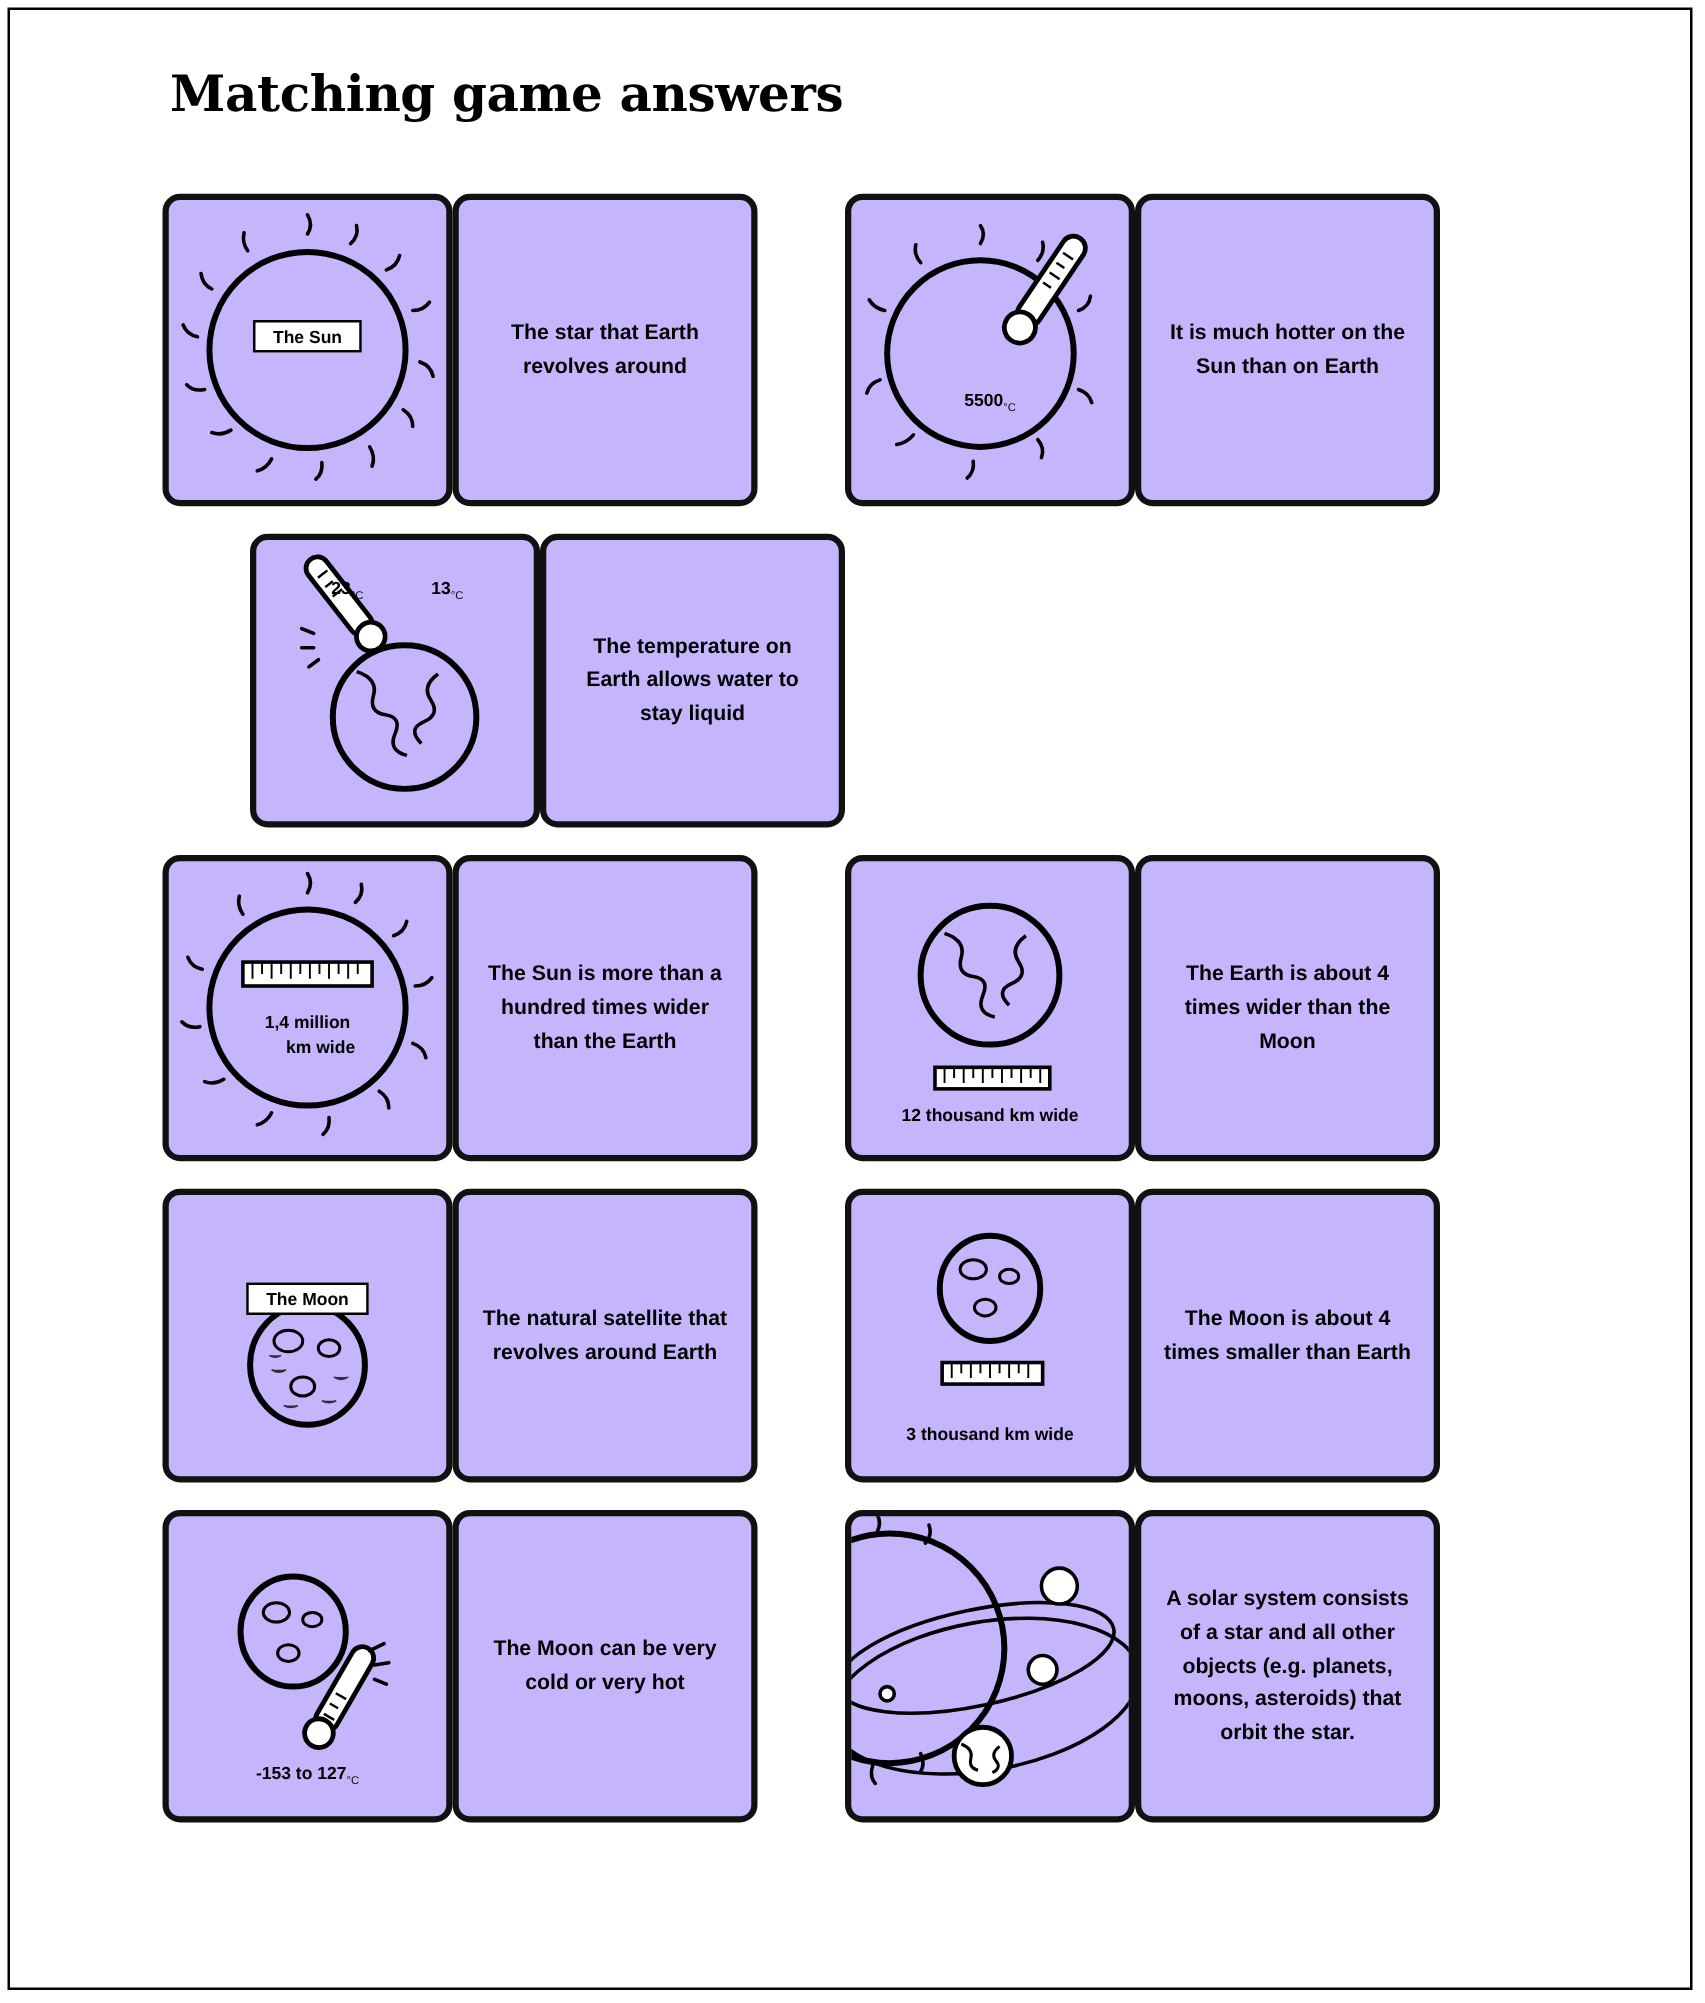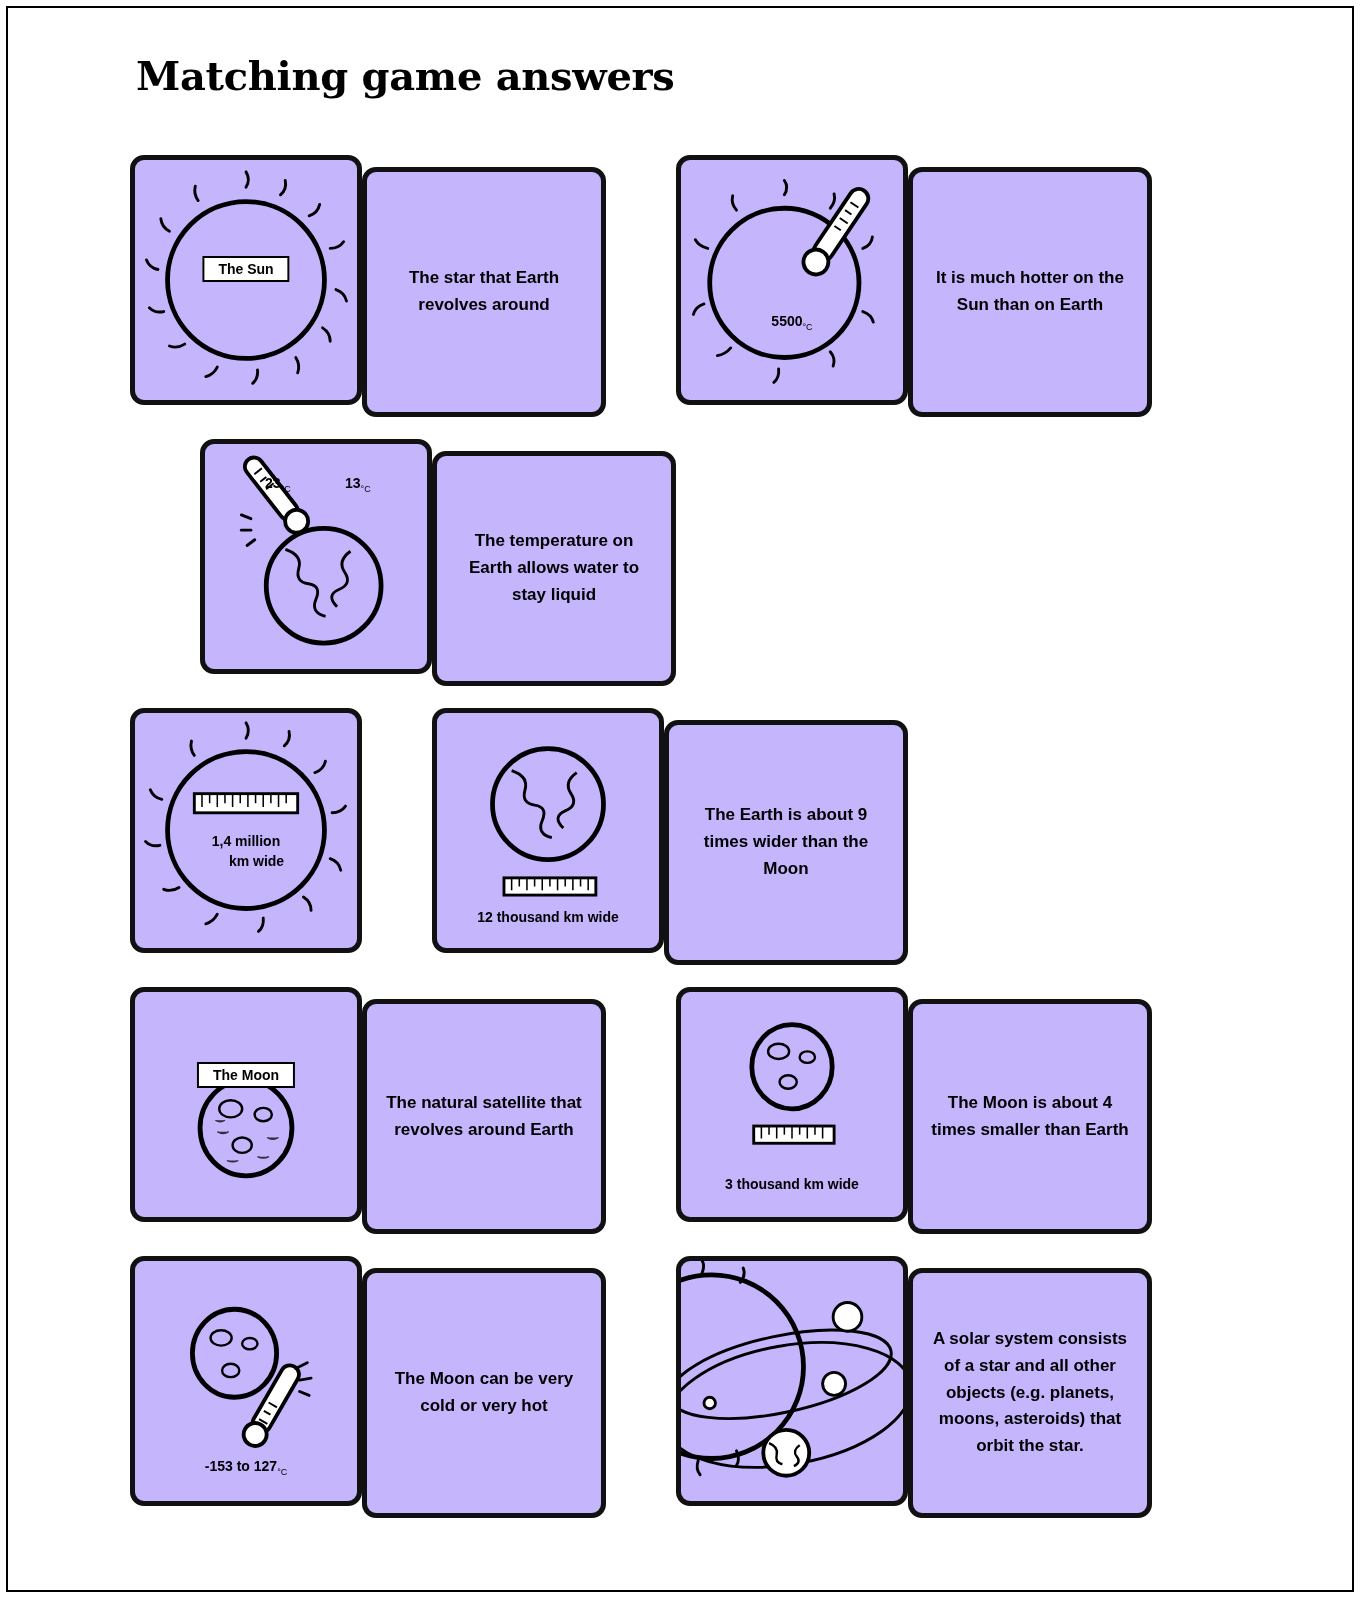--- a/index.html
+++ b/index.html
@@ -51,21 +51,21 @@
     border: 5px solid #111;
     border-radius: 14px;
     box-sizing: border-box;
     background: #c4b5fd;
     position: relative;
     display: flex;
     align-items: center;
     justify-content: center;
   }
   .card.pic { width: 232px; }
-  .card.txt { width: 244px; margin-top: 12px; }
+  .card.txt { width: 244px; }
   .card-text {
     text-align: center;
     font-size: 17px;
     font-weight: bold;
     line-height: 1.58;
     padding: 0 14px;
   }
   .small-note {
     font-size: 14px;
     font-weight: bold;
@@ -237,20 +237,23 @@
               <line x1="150" y1="84" x2="150" y2="98"></line>
                 <line x1="158" y1="84" x2="158" y2="94"></line>
             </g>
           </svg>
         </div>
         <div style="position:absolute; left:0; right:0; top:120px; text-align:center;">
           <div class="small-note">1,4 million</div>
           <div class="small-note" style="margin-top:4px;margin-left:21px;">km wide</div>
         </div>
       </div>
+      <div class="card txt">
+        <div class="card-text">The Sun is more than a hundred times wider than the Earth</div>
+      </div>
     </div>
     <div class="gap"></div>
     <div class="col-right">
       <div class="card pic">
         <div class="svgwrap">
           <svg viewBox="0 0 232 245" preserveAspectRatio="xMidYMid meet">
             <ellipse cx="116" cy="95" rx="58" ry="58" fill="none" stroke="#000" stroke-width="5"></ellipse>
             <path d="M78 60 q18 6 14 20 q-4 14 10 16 q14 2 8 16 q-6 14 10 18" fill="none" stroke="#000" stroke-width="3"></path>
             <path d="M146 62 q-14 10 -6 22 q8 12 -6 18 q-14 6 -2 18" fill="none" stroke="#000" stroke-width="3"></path>
             <rect x="70" y="172" width="96" height="18" fill="#fff" stroke="#000" stroke-width="3"></rect>
@@ -267,21 +270,21 @@
                 <line x1="150" y1="172" x2="150" y2="181"></line>
               <line x1="158" y1="172" x2="158" y2="185"></line>
             </g>
           </svg>
         </div>
         <div style="position:absolute; left:0; right:0; bottom:22px; text-align:center;">
           <span class="small-note">12 thousand km wide</span>
         </div>
       </div>
       <div class="card txt">
-        <div class="card-text">The Earth is about 9 times wider than the Moon</div>
+        <div class="card-text">The Earth is about 4 times wider than the Moon</div>
       </div>
     </div>
   </div>
 
   <div class="row r4">
     <div class="col-left">
       <div class="card pic">
         <div class="svgwrap">
           <svg viewBox="0 0 232 235" preserveAspectRatio="xMidYMid meet">
             <ellipse cx="116" cy="142" rx="48" ry="50" fill="none" stroke="#000" stroke-width="5"></ellipse>

